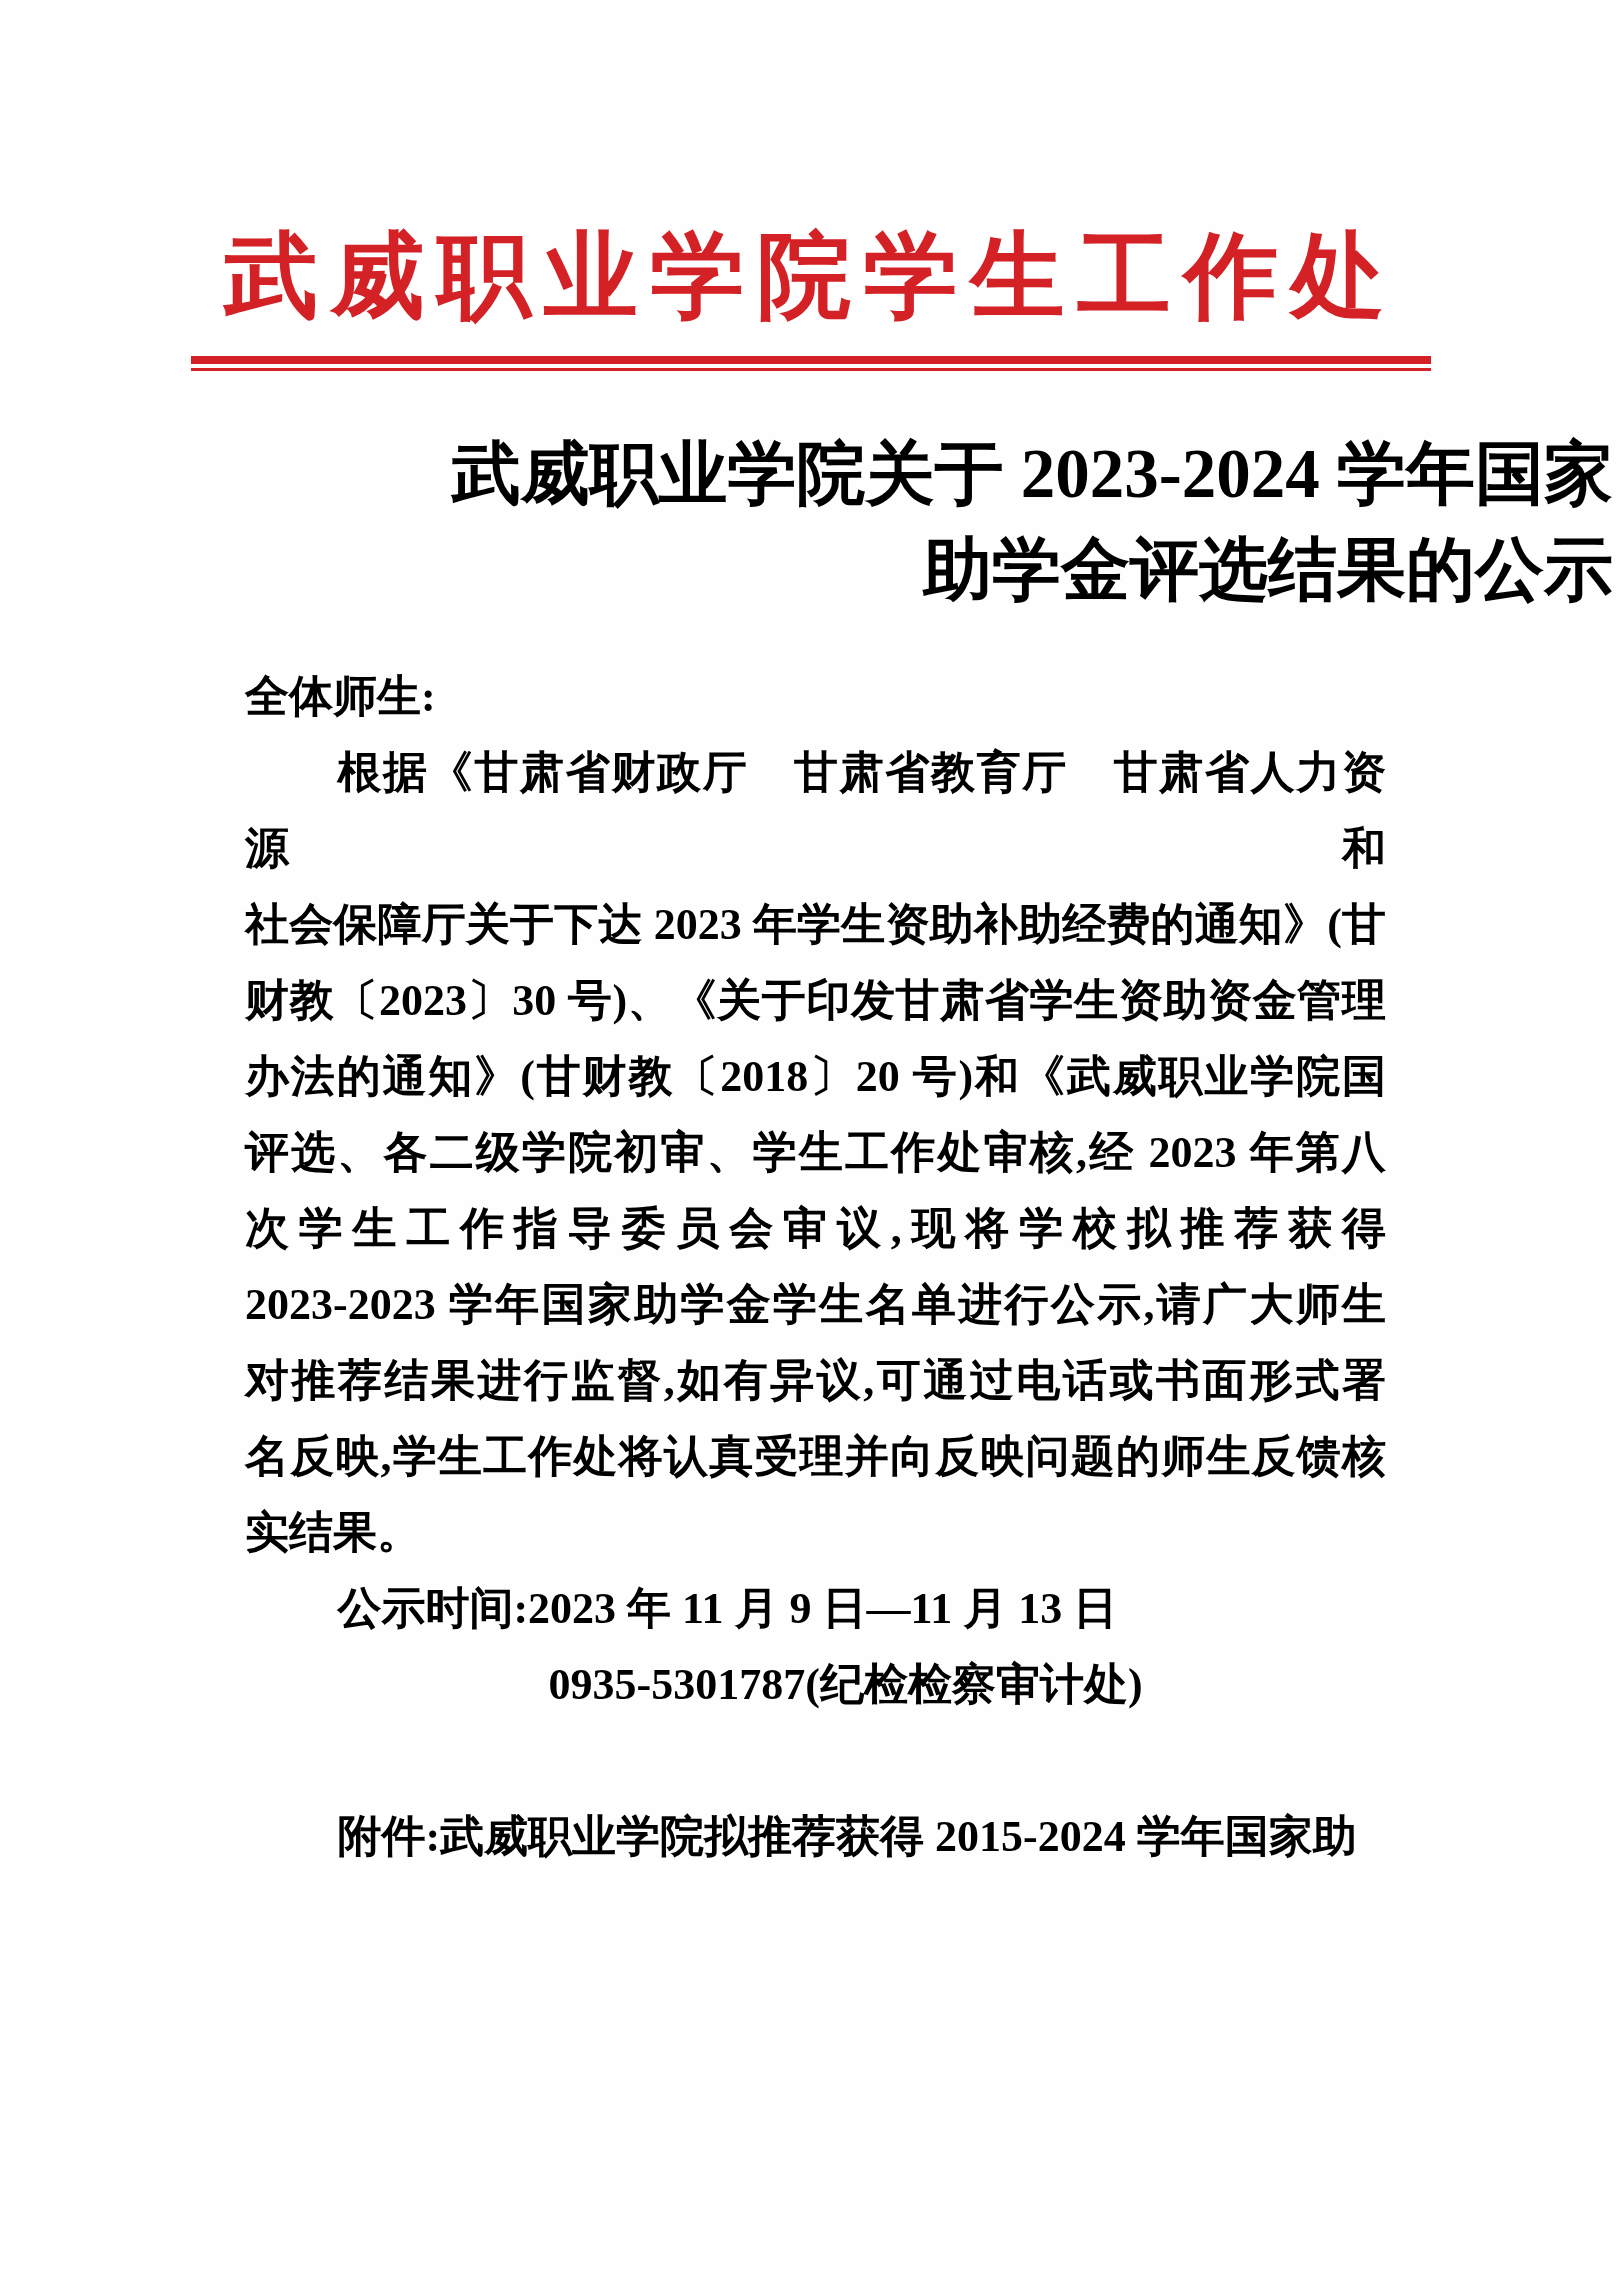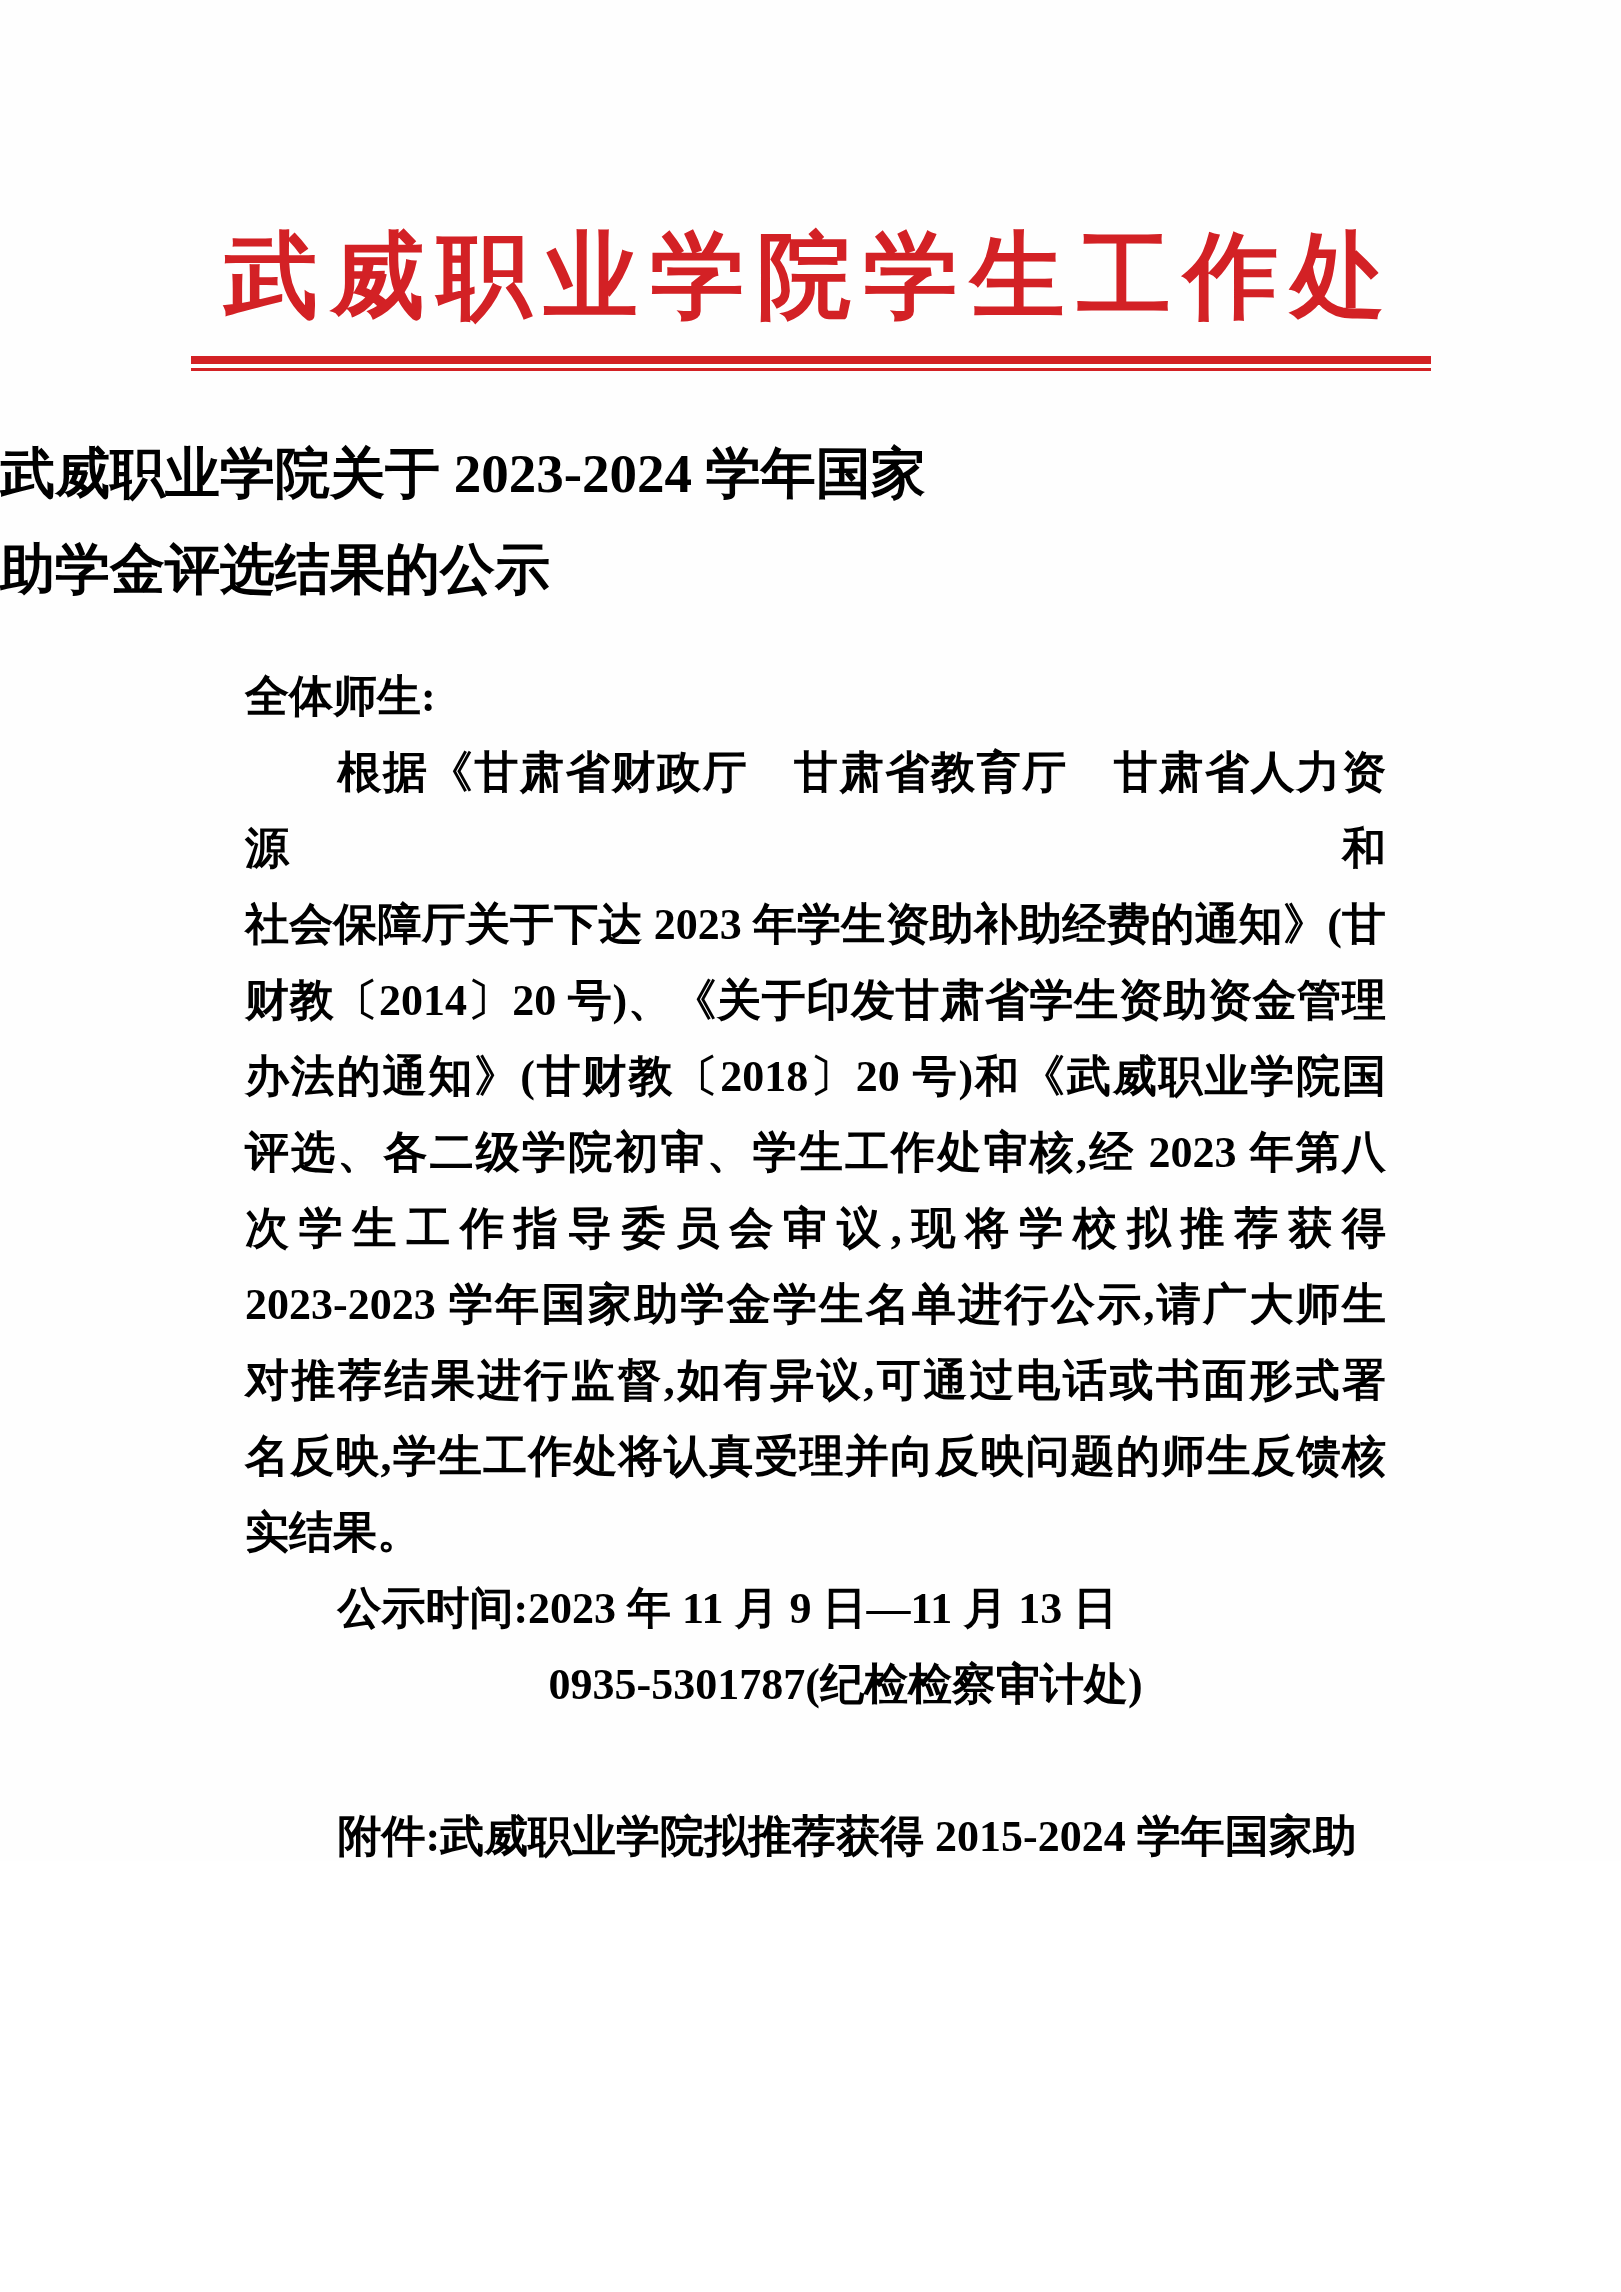--- a/index.html
+++ b/index.html
@@ -39,23 +39,23 @@
   .rule-group.top .rule.thick { margin-bottom: 3.9px; }
   .rule-group.bottom {
     position: absolute;
     top: 2055px;
     left: 191px;
   }
   .rule-group.bottom .rule.thin { margin-bottom: 3.9px; }
   .rule-group.bottom .rule.thick { height: 9.8px; }
   
   .doc-title {
-    margin: 55px 16px 0 0;
-    text-align: left;
-    font-size: 55px;
+    margin: 55px 8px 0 0;
+    text-align: right;
+    font-size: 69px;
     line-height: 96px;
     font-weight: bold;
     white-space: nowrap;
   }
   
   .body-block {
     margin: 41px 235px 0 245px;
     font-size: 44px;
     line-height: 76px;
     text-align: left;
@@ -85,21 +85,21 @@
   <h1 class="doc-title">
     <div>武威职业学院关于 2023-2024 学年国家</div>
     <div>助学金评选结果的公示</div>
   </h1>
 
   <div class="body-block">
     <div class="line">全体师生:</div>
 
     <div class="line just indent">根据《甘肃省财政厅　甘肃省教育厅　甘肃省人力资源和</div>
     <div class="line just">社会保障厅关于下达 2023 年学生资助补助经费的通知》(甘</div>
-    <div class="line just">财教〔2014〕20 号)、《关于印发甘肃省学生资助资金管理</div>
+    <div class="line just">财教〔2023〕30 号)、《关于印发甘肃省学生资助资金管理</div>
     <div class="line just">办法的通知》(甘财教〔2018〕20 号)和《武威职业学院国</div>
     <div class="line just">评选、各二级学院初审、学生工作处审核,经 2023 年第八</div>
     <div class="line just">次学生工作指导委员会审议,现将学校拟推荐获得</div>
     <div class="line just">2023-2023 学年国家助学金学生名单进行公示,请广大师生</div>
     <div class="line just">对推荐结果进行监督,如有异议,可通过电话或书面形式署</div>
     <div class="line just">名反映,学生工作处将认真受理并向反映问题的师生反馈核</div>
     <div class="line">实结果。</div>
 
     <div class="line indent">公示时间:2023 年 11 月 9 日—11 月 13 日</div>
     <div class="line tel-continued">0935-5301787(纪检检察审计处)</div>

